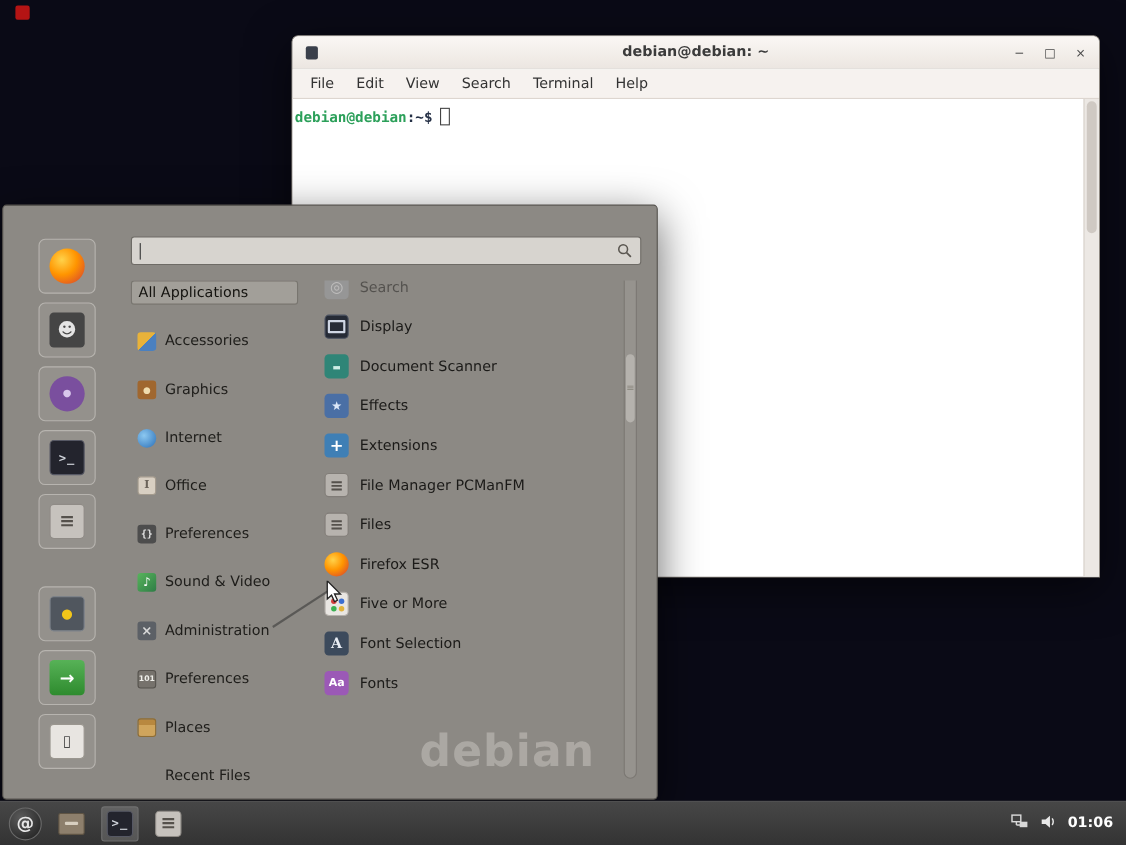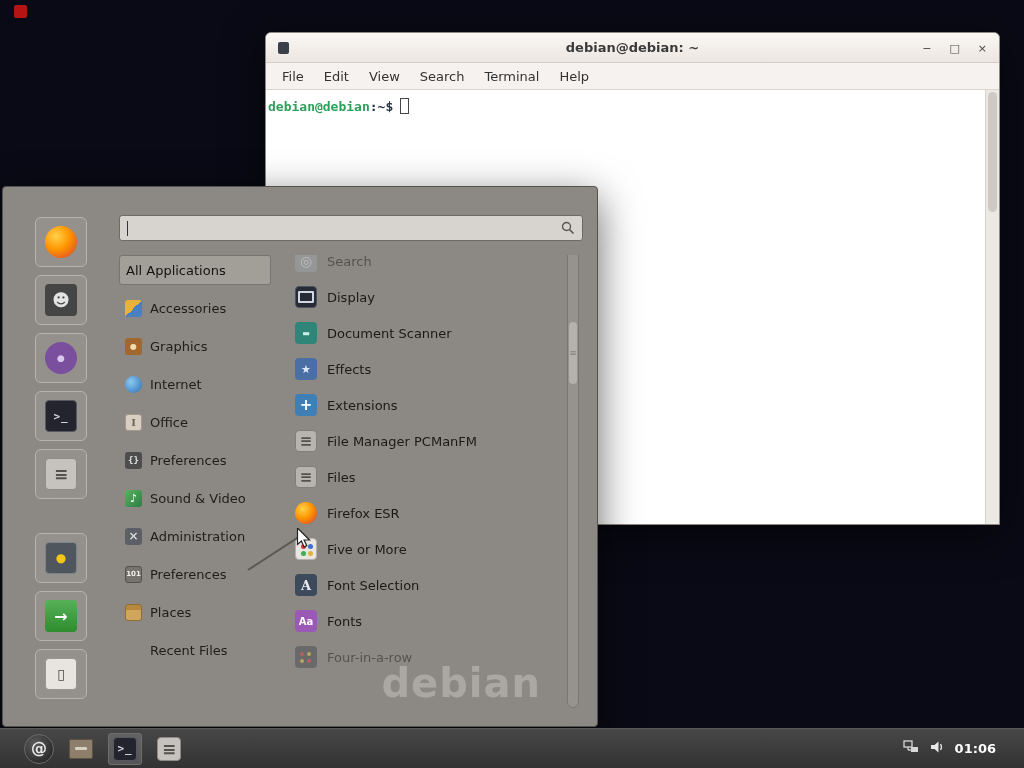--- a/index.html
+++ b/index.html
@@ -45,21 +45,21 @@
 
   .menu-main { flex:1; display:flex; flex-direction:column; padding-top:18px; position:relative; }
   .searchbox { height:26px; background:#d7d4cf; border:1px solid #6e6b66; border-radius:3px;
     display:flex; align-items:center; padding:0 7px; gap:4px; margin:0 4px 0 10px; }
   .search-caret { width:1px; height:15px; background:#333; }
   .search-input { flex:1; background:transparent; border:none; outline:none; font-size:13px;
     font-family:inherit; color:#222; }
   .search-icon svg { display:block; }
 
   .columns { flex:1; display:flex; margin-top:14px; padding-left:10px; position:relative; overflow:hidden; }
-  .categories { width:152px; display:flex; flex-direction:column; gap:8px; }
+  .categories { width:152px; display:flex; flex-direction:column; gap:22px; }
   .cat-item { height:30px; display:flex; align-items:center; gap:8px; padding:0 6px;
     font-size:13px; color:#1e1d1a; border-radius:3px; }
   .cat-item.selected { background:#a29f99; border:1px solid #78756f; color:#14130f; }
   .cat-spacer { width:17px; flex:0 0 auto; }
   .cat-label { white-space:nowrap; }
 
   .apps { flex:1; position:relative; margin-top:-12px; padding-left:24px; }
   .apps-list { position:relative; z-index:1; }
   .app-item { height:36px; display:flex; align-items:center; gap:10px; padding-right:34px;
     font-size:13px; color:#1b1a18; }
@@ -145,21 +145,21 @@
   .icon-gdebi::before { content:"□"; color:#6a5c42; font-size:11px; }
 
   
   .cursor-trail { position:absolute; left:248px; top:569px; width:64px; height:2px;
     background:rgba(50,50,50,.55); transform:rotate(-33deg); transform-origin:left center; z-index:6; }
   .mouse-cursor { position:absolute; left:296px; top:528px; z-index:7; }
 
   
   .taskbar { position:absolute; left:0; bottom:0; width:1024px; height:40px;
     background:linear-gradient(#474747,#333333); border-top:1px solid #585858;
-    display:flex; align-items:center; padding:0 24px; gap:10px; z-index:10; }
+    display:flex; align-items:center; padding:0 8px; gap:10px; z-index:10; }
   .tb-menu-btn { width:30px; height:30px; border-radius:50%; background:radial-gradient(circle at 35% 30%, #5a5a5a, #1d1d1d);
     border:1px solid #6a6a6a; display:flex; align-items:center; justify-content:center; }
   .tb-menu-btn::before { content:"@"; color:#e8e8e8; font-size:16px; font-weight:bold; }
   .tb-launcher { width:34px; height:32px; display:flex; align-items:center; justify-content:center; border-radius:3px; }
   .tb-launcher.active { background:rgba(255,255,255,.16); border:1px solid #6f6f6f; }
   .tb-launcher .gi-md { width:24px; height:24px; }
   .icon-drawer { width:24px; height:20px; background:#8d7f6c; border:1px solid #5f5444; border-radius:2px;
     display:flex; align-items:center; justify-content:center; }
   .icon-drawer::before { content:""; width:12px; height:3px; background:#d8cfc0; border-radius:1px; }
   .tb-spacer { flex:1; }
@@ -324,24 +324,20 @@
               <span class="gi gi-md icon-five"></span>
               <span class="app-label">Five or More</span>
             </div>
             <div class="app-item">
               <span class="gi gi-md icon-font-sel"></span>
               <span class="app-label">Font Selection</span>
             </div>
             <div class="app-item">
               <span class="gi gi-md icon-fonts"></span>
               <span class="app-label">Fonts</span>
-            </div>
-            <div class="app-item dim50">
-              <span class="gi gi-md icon-four"></span>
-              <span class="app-label">Four-in-a-row</span>
             </div>
           </div>
           <div class="apps-scrollbar">
             <div class="apps-scroll-thumb"></div>
           </div>
         </div>
       </div>
     </div>
   </div>
 

